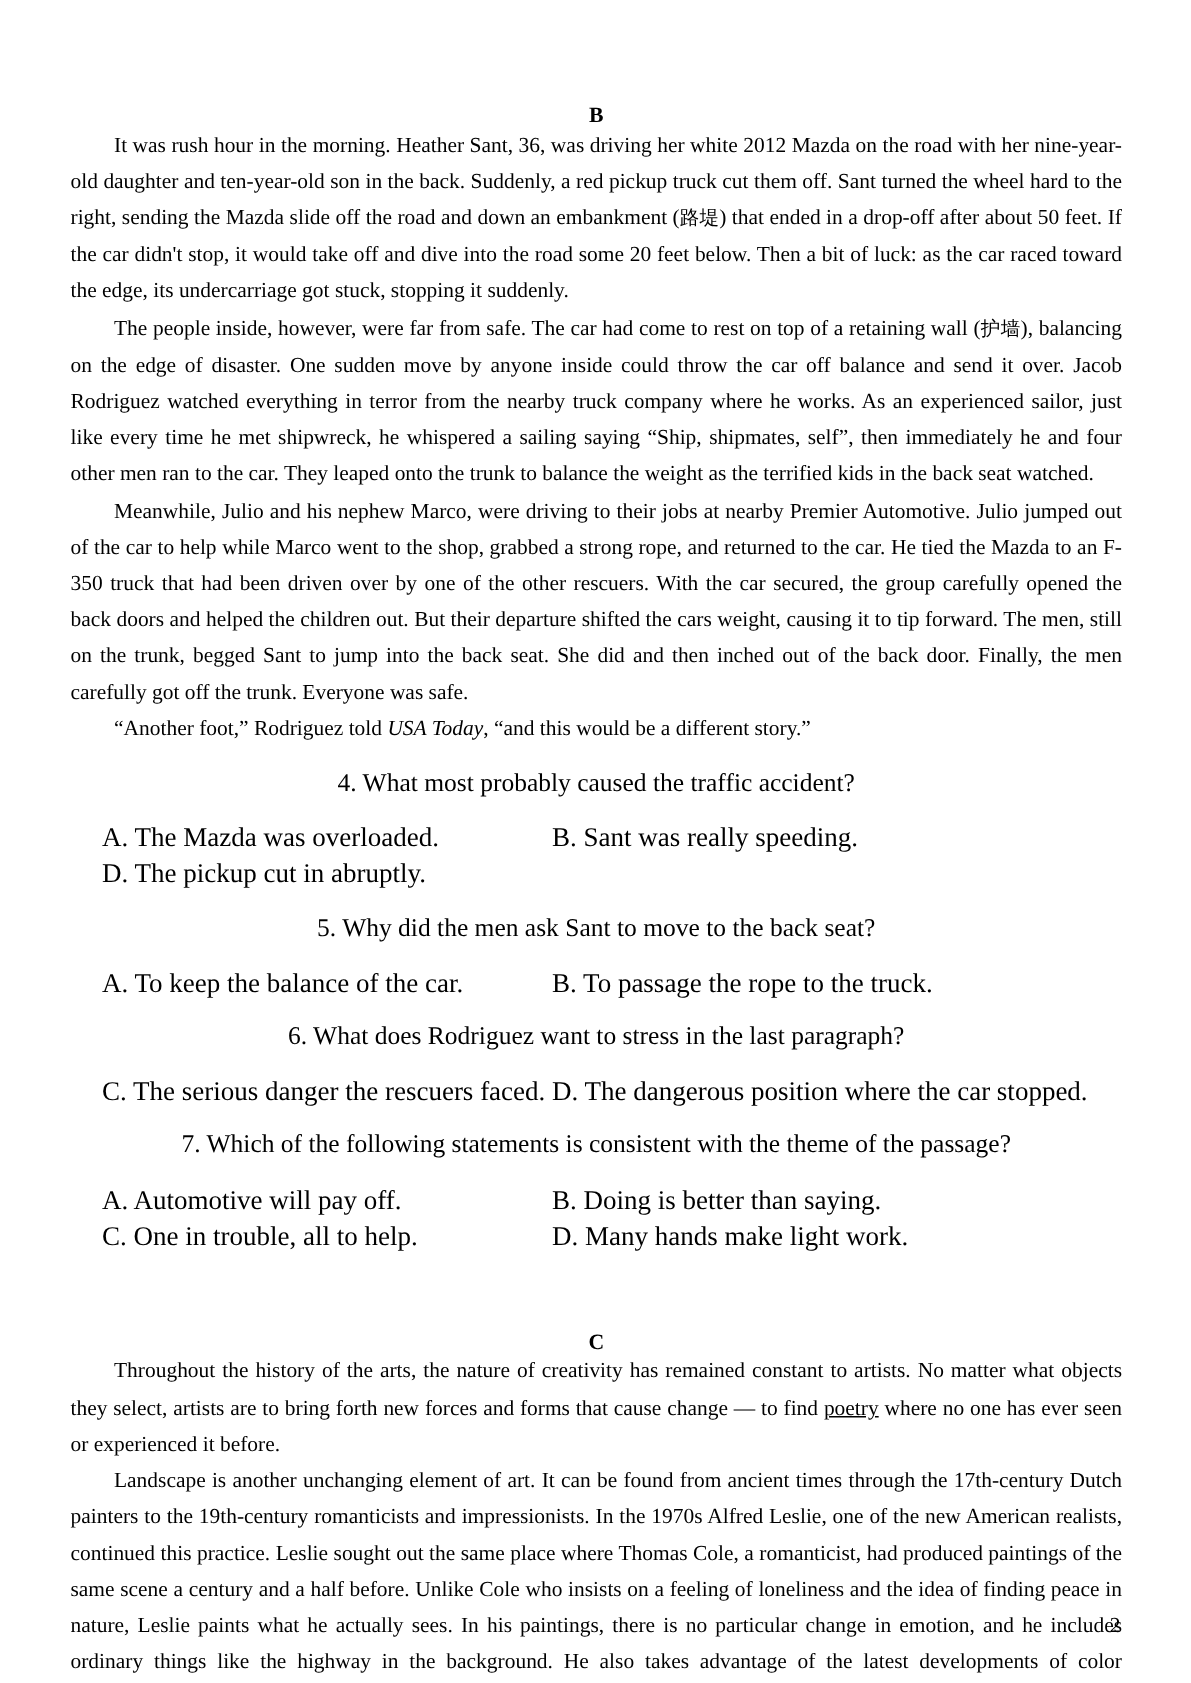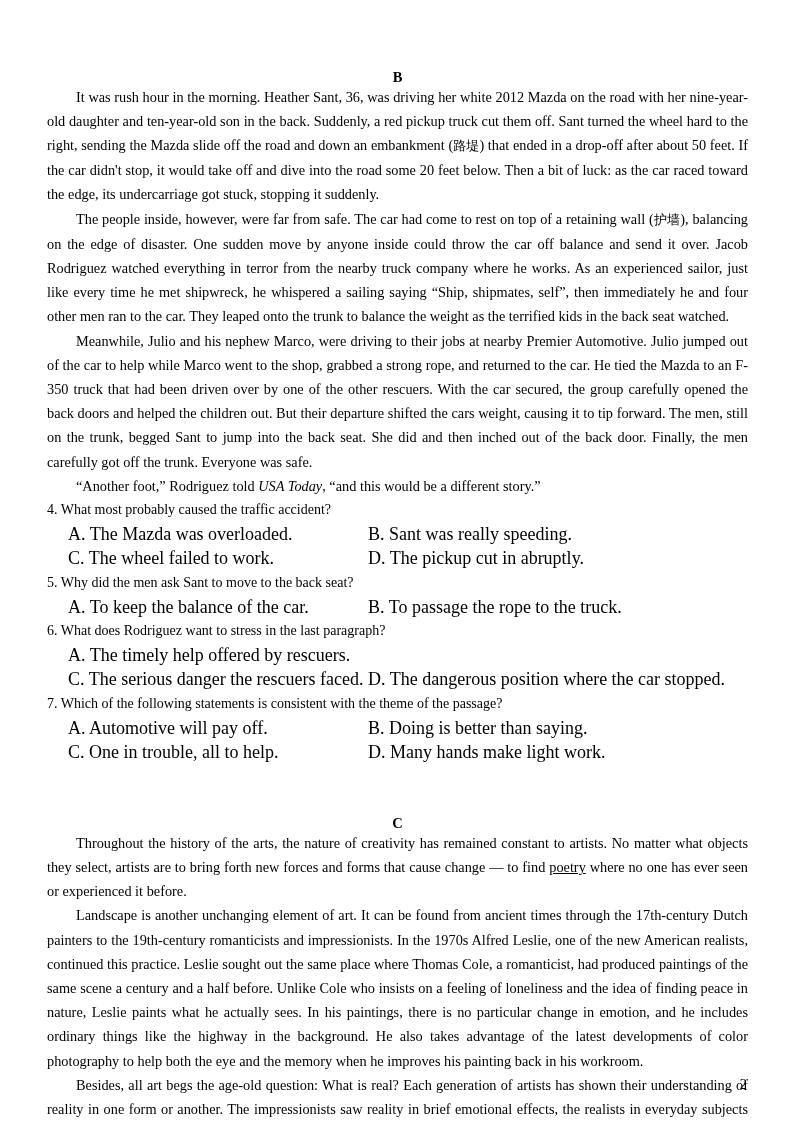--- a/index.html
+++ b/index.html
@@ -39,24 +39,24 @@
     hyphens: none;
   }
   .quote-para {
     text-align: left;
     font-size: 14.3px;
     line-height: 24.2px;
     margin: 0;
     text-indent: 29px;
   }
   .q-stem {
-    font-size: 14px;
+    font-size: 17px;
     line-height: 24.2px;
-    margin: 0;
-    text-align: left;
+    margin: 12px;
+    text-align: center;
   }
   .opt-row {
     display: flex;
     font-size: 18px;
     line-height: 24.2px;
     padding-left: 21px;
   }
   .opt-left { width: 300px; flex: 0 0 300px; }
   .opt-right { flex: 1 1 auto; }
   .ital { font-style: italic; }
@@ -86,33 +86,31 @@
   <p class="para"><span>The people inside, however, were far from safe. The car had come to rest on top of a retaining wall (</span><span class="cn">护墙</span><span>), balancing on the edge of disaster. One sudden move by anyone inside could throw the car off balance and send it over. Jacob Rodriguez watched everything in terror from the nearby truck company where he works. As an experienced sailor, just like every time he met shipwreck, he whispered a sailing saying “Ship, shipmates, self”, then immediately he and four other men ran to the car. They leaped onto the trunk to balance the weight as the terrified kids in the back seat watched.</span></p>
   <p class="para"><span>Meanwhile, Julio and his nephew Marco, were driving to their jobs at nearby Premier Automotive. Julio jumped out of the car to help while Marco went to the shop, grabbed a strong rope, and returned to the car. He tied the Mazda to an F-350 truck that had been driven over by one of the other rescuers. With the car secured, the group carefully opened the back doors and helped the children out. But their departure shifted the cars weight, causing it to tip forward. The men, still on the trunk, begged Sant to jump into the back seat. She did and then inched out of the back door. Finally, the men carefully got off the trunk. Everyone was safe.</span></p>
   <p class="quote-para"><span>“Another foot,” Rodriguez told </span><span class="ital">USA Today</span><span>, “and this would be a different story.”</span></p>
 
   <p class="q-stem">4. What most probably caused the traffic accident?</p>
   <div class="opt-row">
     <span class="opt-left">A. The Mazda was overloaded.</span>
     <span class="opt-right">B. Sant was really speeding.</span>
   </div>
   <div class="opt-row">
-    <span class="opt-left">C. The wheel failed to work.</span>
     <span class="opt-right">D. The pickup cut in abruptly.</span>
   </div>
 
   <p class="q-stem">5. Why did the men ask Sant to move to the back seat?</p>
   <div class="opt-row">
     <span class="opt-left">A. To keep the balance of the car.</span>
     <span class="opt-right">B. To passage the rope to the truck.</span>
   </div>
 
   <p class="q-stem">6. What does Rodriguez want to stress in the last paragraph?</p>
   <div class="opt-row">
-    <span class="opt-left">A. The timely help offered by rescuers.</span>
   </div>
   <div class="opt-row">
     <span class="opt-left">C. The serious danger the rescuers faced.</span>
     <span class="opt-right">D. The dangerous position where the car stopped.</span>
   </div>
 
   <p class="q-stem">7. Which of the following statements is consistent with the theme of the passage?</p>
   <div class="opt-row">
     <span class="opt-left">A. Automotive will pay off.</span>
     <span class="opt-right">B. Doing is better than saying.</span>

